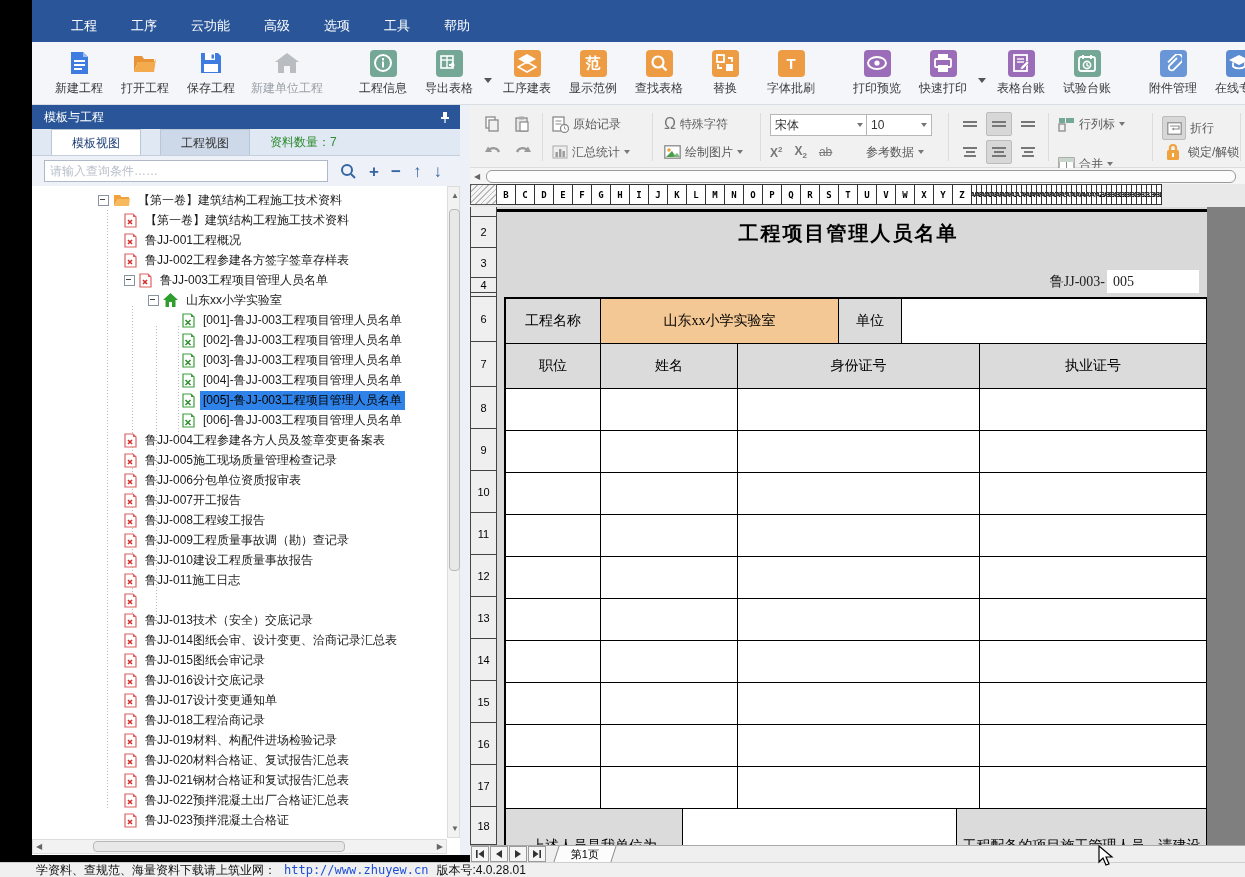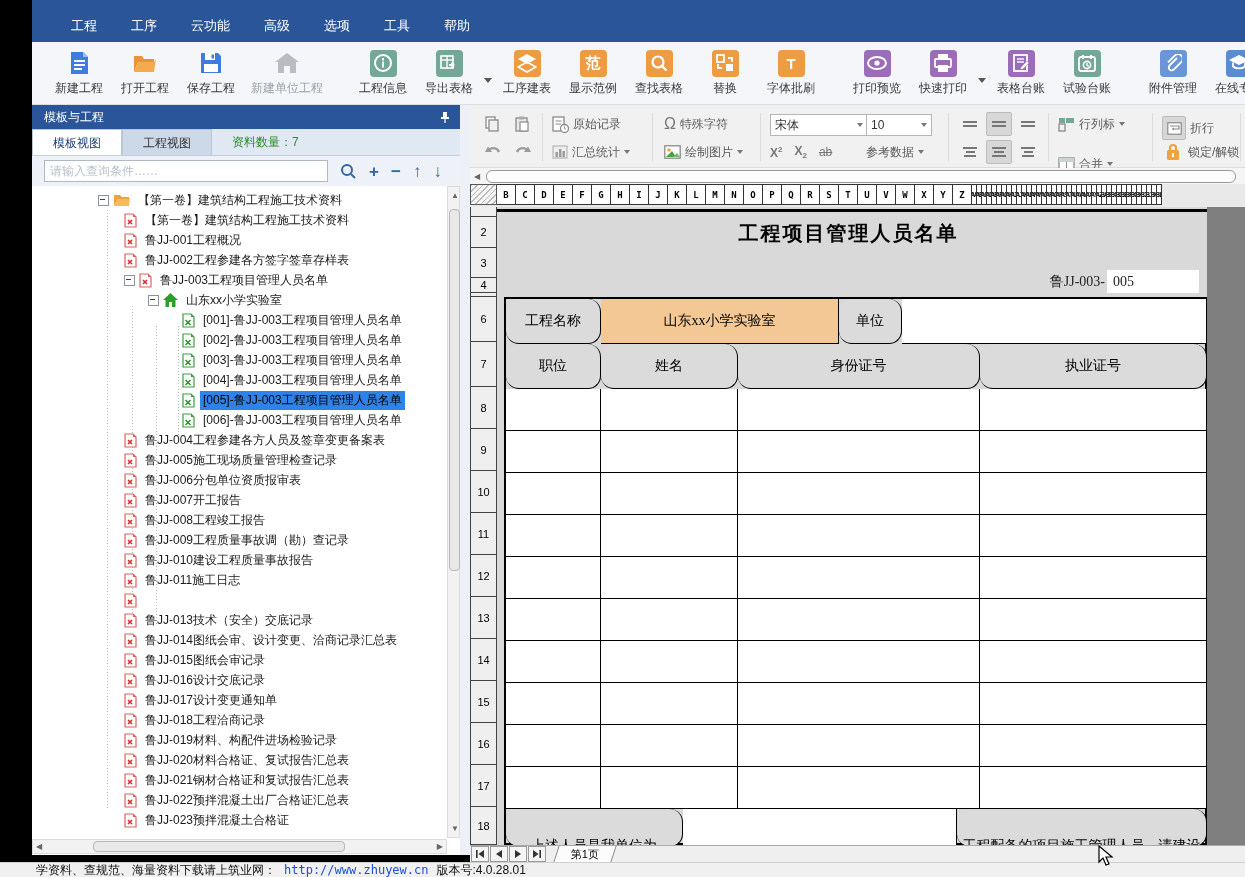--- a/index.html
+++ b/index.html
@@ -15,21 +15,21 @@
   .tb-sep{width:1px;height:46px;background:#d3d8df;margin:0 10px;}
   .tb-btn{display:flex;flex-direction:column;align-items:center;margin:0 7px;min-width:52px;cursor:default;}
   .tb-btn .ic{width:27px;height:27px;border-radius:4px;display:flex;align-items:center;justify-content:center;}
   .tb-btn .lb{margin-top:3px;font-size:12px;color:#3a3a3a;white-space:nowrap;}
   .tb-btn.disabled .lb{color:#9aa0a8;}
   .caret{width:0;height:0;border-left:4px solid transparent;border-right:4px solid transparent;border-top:5px solid #555;align-self:center;margin:14px 2px 0 2px;}
   
   #panel{left:32px;top:105px;width:428px;height:750px;background:#fff;}
   #panel-hd{left:32px;top:105px;width:428px;height:24px;background:#2a5699;color:#fff;display:flex;align-items:center;padding-left:12px;box-sizing:border-box;font-size:12px;}
   #panel-tabs{left:32px;top:129px;width:428px;height:27px;background:#dfe8f3;border-bottom:1px solid #c2cfdf;box-sizing:border-box;display:flex;align-items:stretch;}
-  .ptab{padding:5px 20px;border:1px solid #b9c6d6;border-bottom:none;background:#cdd9e8;color:#333;}
+  .ptab{padding:5px 20px;border:1px solid #b9c6d6;border-bottom:none;background:#cdd9e8;color:#333;margin-left:19px;}
   .ptab.active{background:#fff;color:#1f3f77;}
   #count-lbl{color:#2e8b2e;align-self:center;margin-left:20px;}
   #searchrow{left:32px;top:156px;width:428px;height:30px;background:#eef2f8;display:flex;align-items:center;}
   #search-input{margin-left:12px;width:272px;height:20px;border:1px solid #aeb8c6;background:#fff;color:#333;font-size:12px;padding:0 5px;}
   #search-input::placeholder{color:#b9c0cb;}
   .srch-ic{color:#3465a4;font-size:17px;font-weight:bold;margin-left:12px;line-height:1;}
   #tree{left:32px;top:186px;width:415px;height:652px;background:#fff;overflow:hidden;}
   .titem{position:absolute;height:20px;display:flex;align-items:center;white-space:nowrap;font-size:12px;color:#1a1a1a;}
   .titem .lbl{padding:1px 3px;}
   .titem .lbl.sel{background:#2f83e8;color:#000;}
@@ -73,21 +73,21 @@
   #pageline{position:absolute;left:-2px;top:2px;width:714px;height:3px;background:#000;}
   #doc-title{position:absolute;left:0;top:13px;width:703px;text-align:center;font-family:"Liberation Serif","DejaVu Serif",serif;
              font-size:20px;font-weight:600;color:#000;letter-spacing:2px;}
   #formno-lbl{position:absolute;left:470px;top:66px;width:138px;text-align:right;font-family:"Liberation Serif","DejaVu Serif",serif;font-size:14px;}
   #formno-box{position:absolute;left:610px;top:63px;width:92px;height:23px;background:#fff;font-family:"Liberation Serif","DejaVu Serif",serif;
               font-size:14px;display:flex;align-items:center;padding-left:6px;box-sizing:border-box;}
   #sheet{position:absolute;left:7px;top:90px;width:703px;height:548px;border:2px solid #000;box-sizing:border-box;}
   .cell{position:absolute;box-sizing:border-box;border-right:1px solid #000;border-bottom:1px solid #000;
         font-family:"Liberation Serif","DejaVu Serif",serif;font-size:14px;color:#000;
         display:flex;align-items:center;justify-content:center;overflow:hidden;}
-  .cell.gray{background:#dbdbdb;border-radius:13px;}
+  .cell.gray{background:#dbdbdb;}
   .cell.white{background:#fff;}
   .cell.orange{background:#f4c894;}
   #gutter{left:1207px;top:207px;width:38px;height:638px;background:#7f7f7f;}
   
   #pagebar{left:470px;top:845px;width:775px;height:17px;background:#efefef;border-top:1px solid #a9a9a9;box-sizing:border-box;display:flex;align-items:center;}
   .navbtn{width:16px;height:14px;border:1px solid #9a9a9a;background:#f5f5f5;margin-left:1px;display:flex;align-items:center;justify-content:center;}
   #page-tab{margin-left:10px;height:16px;padding:0 14px;background:#fcfcfc;border-left:1px solid #888;border-right:1px solid #888;
             transform:skewX(-18deg);display:flex;align-items:center;}
   #page-tab span{transform:skewX(18deg);font-size:11px;color:#000;}
   #statusbar{left:0;top:862px;width:1245px;height:15px;background:#f0f0f0;border-top:1px solid #cfcfcf;box-sizing:border-box;

